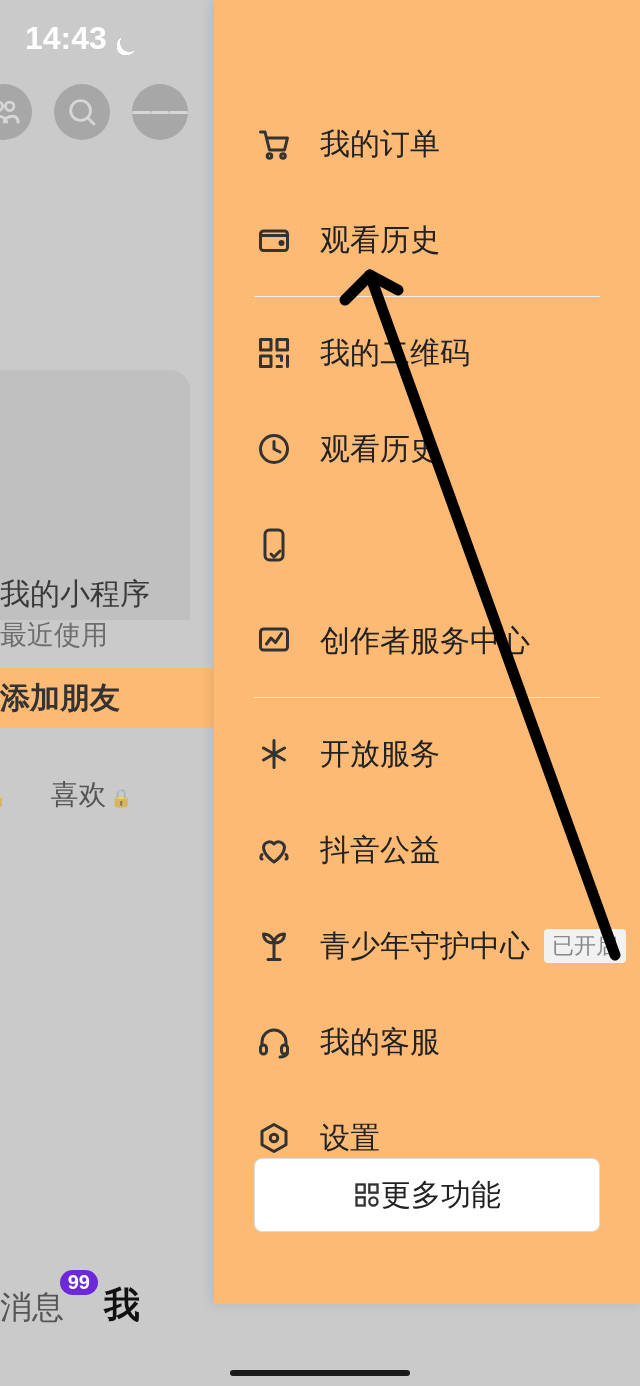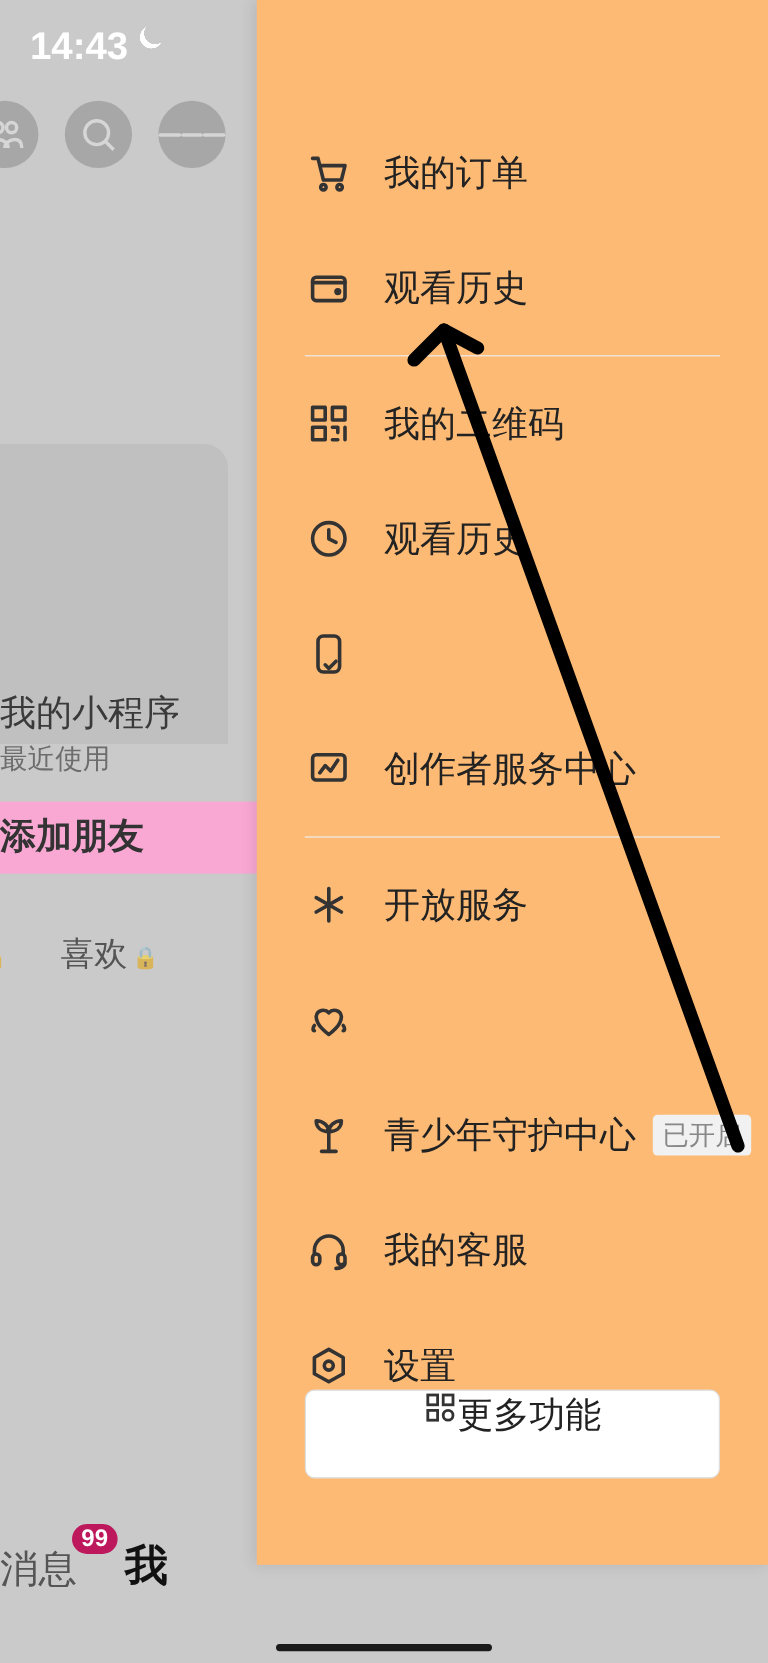--- a/index.html
+++ b/index.html
@@ -1,50 +1,50 @@
 <!DOCTYPE html>
 <html><head>
 <meta charset="utf-8">
 <style>
 html,body{margin:0;padding:0;font-family:-apple-system,"PingFang SC","Helvetica Neue",Arial,sans-serif;background:#fff}
 #stage{position:relative;width:640px;height:1386px;overflow:hidden;background:#fff}
 
 
 #bg{position:absolute;left:0;top:0;width:640px;height:1386px;background:#cacaca}
-#bg-status{position:absolute;left:25px;top:20px;color:#fff;font-size:32px;font-weight:600;display:flex;align-items:flex-start;gap:8px}
+#bg-status{position:absolute;left:25px;top:20px;color:#fff;font-size:32px;font-weight:600;display:flex;align-items:flex-end;gap:8px}
 .moon{width:22px;height:22px;display:inline-block;background:
  radial-gradient(circle at 65% 35%, #cacaca 45%, transparent 46%),
  radial-gradient(circle at 50% 50%, #fff 60%, transparent 61%);
  border-radius:50%}
 .topicon{width:56px;height:56px;border-radius:50%;background:#a7a7a7;display:flex;align-items:center;justify-content:center;position:absolute;top:84px}
 .topicon svg{width:34px;height:34px;stroke:#d6d6d6;fill:none;stroke-width:2}
 #tp1{left:-24px}
 #tp2{left:54px}
 #tp3{left:132px}
 #tp3 div{width:22px;height:3px;background:#d6d6d6;border-radius:2px;margin:4px 0}
 #panel{position:absolute;left:-40px;top:370px;width:230px;height:250px;border-top-right-radius:20px;background:#c0c0c0}
 #mp-title{position:absolute;left:0;top:574px;font-size:30px;font-weight:400;color:#3a3a3a}
-#mp-sub{position:absolute;left:0;top:617px;font-size:23px;color:#6d6d6d}
-#addfriend{position:absolute;left:0;top:668px;width:215px;height:60px;line-height:60px;font-size:30px;font-weight:700;color:#333;background:#f9a8d4;}
+#mp-sub{position:absolute;left:0;top:617px;font-size:27px;color:#6d6d6d}
+#addfriend{position:absolute;left:0;top:668px;width:215px;height:60px;line-height:60px;font-size:30px;font-weight:700;color:#333;background:#fdba74;}
 #tabs{position:absolute;left:-20px;top:776px;font-size:28px;color:#555;display:flex;gap:44px;align-items:center}
 .lock{font-size:18px;opacity:.6;margin-left:4px}
 #bottomnav{position:absolute;left:0;bottom:56px;display:flex;gap:40px;align-items:flex-end}
 #bn-msg{font-size:32px;color:#555;position:relative}
-#bn-msg .badge{position:absolute;top:-16px;right:-34px;background:#be185d;color:#fff;border-radius:20px;padding:1px 8px;font-size:20px;font-weight:600}
+#bn-msg .badge{position:absolute;top:-16px;right:-34px;background:#6d28d9;color:#fff;border-radius:20px;padding:1px 8px;font-size:20px;font-weight:600}
 #bn-me{font-size:36px;font-weight:800;color:#111}
 #homebar{position:absolute;left:50%;bottom:10px;transform:translateX(-50%);width:180px;height:6px;border-radius:4px;background:#1a1a1a}
 
 
 #drawer{position:absolute;right:0;top:0;width:426px;height:1304px;background:#fdba74;box-shadow:-2px 0 12px rgba(0,0,0,.1)}
 .menu{padding-top:96px}
 .item{display:flex;align-items:center;height:96px;padding-left:42px;cursor:pointer;font-size:30px;color:#222}
 .item svg{width:36px;height:36px;margin-right:28px;stroke:#333;fill:none;stroke-width:2;stroke-linecap:round;stroke-linejoin:round}
 .sep{height:1px;background:#ededed;margin:8px 40px 8px 40px}
 .tag{margin-left:14px;background:#f1f1f1;color:#888;font-size:22px;padding:2px 8px;border-radius:4px}
-#morebtn{position:absolute;left:40px;right:40px;bottom:72px;height:72px;border:1px solid #ddd;border-radius:8px;display:flex;align-items:flex-start;justify-content:center;font-size:30px;color:#222;cursor:pointer;background:#fff}
+#morebtn{position:absolute;left:40px;right:40px;bottom:72px;height:72px;border:1px solid #ddd;border-radius:8px;display:flex;align-items:center;justify-content:center;font-size:30px;color:#222;cursor:pointer;background:#fff}
 #morebtn svg{width:28px;height:28px;stroke:#333;fill:none;stroke-width:2}
 
 
 #arrow{position:absolute;left:0;top:0;pointer-events:none}
 </style>
 </head>
 <body>
 
 <div id="stage">
 
@@ -144,20 +144,21 @@
         <svg viewBox="0 0 24 24">
             <path d="M12 3v18M5 8l14 8M5 16l14-8"></path>
           </svg>
         <span>开放服务</span>
       </div>
       <div class="item">
         <svg viewBox="0 0 24 24">
             <path d="M12 20s-7-4.5-7-10a4 4 0 0 1 7-2 4 4 0 0 1 7 2c0 5.5-7 10-7 10z"></path>
             <path d="M4 15c-1 1-1 3 0 3M20 15c1 1 1 3 0 3"></path>
           </svg>
+        <span>抖音公益</span>
       </div>
       <div class="item">
         <svg viewBox="0 0 24 24">
             <path d="M12 21V10"></path>
             <path d="M12 10c0-3 3-6 7-6 0 4-3 6-7 6zM12 10c0-3-3-6-7-6 0 4 3 6 7 6z"></path>
             <path d="M8 21h8"></path>
           </svg>
         <span>青少年守护中心</span>
         <span class="tag">已开启</span>
       </div>

